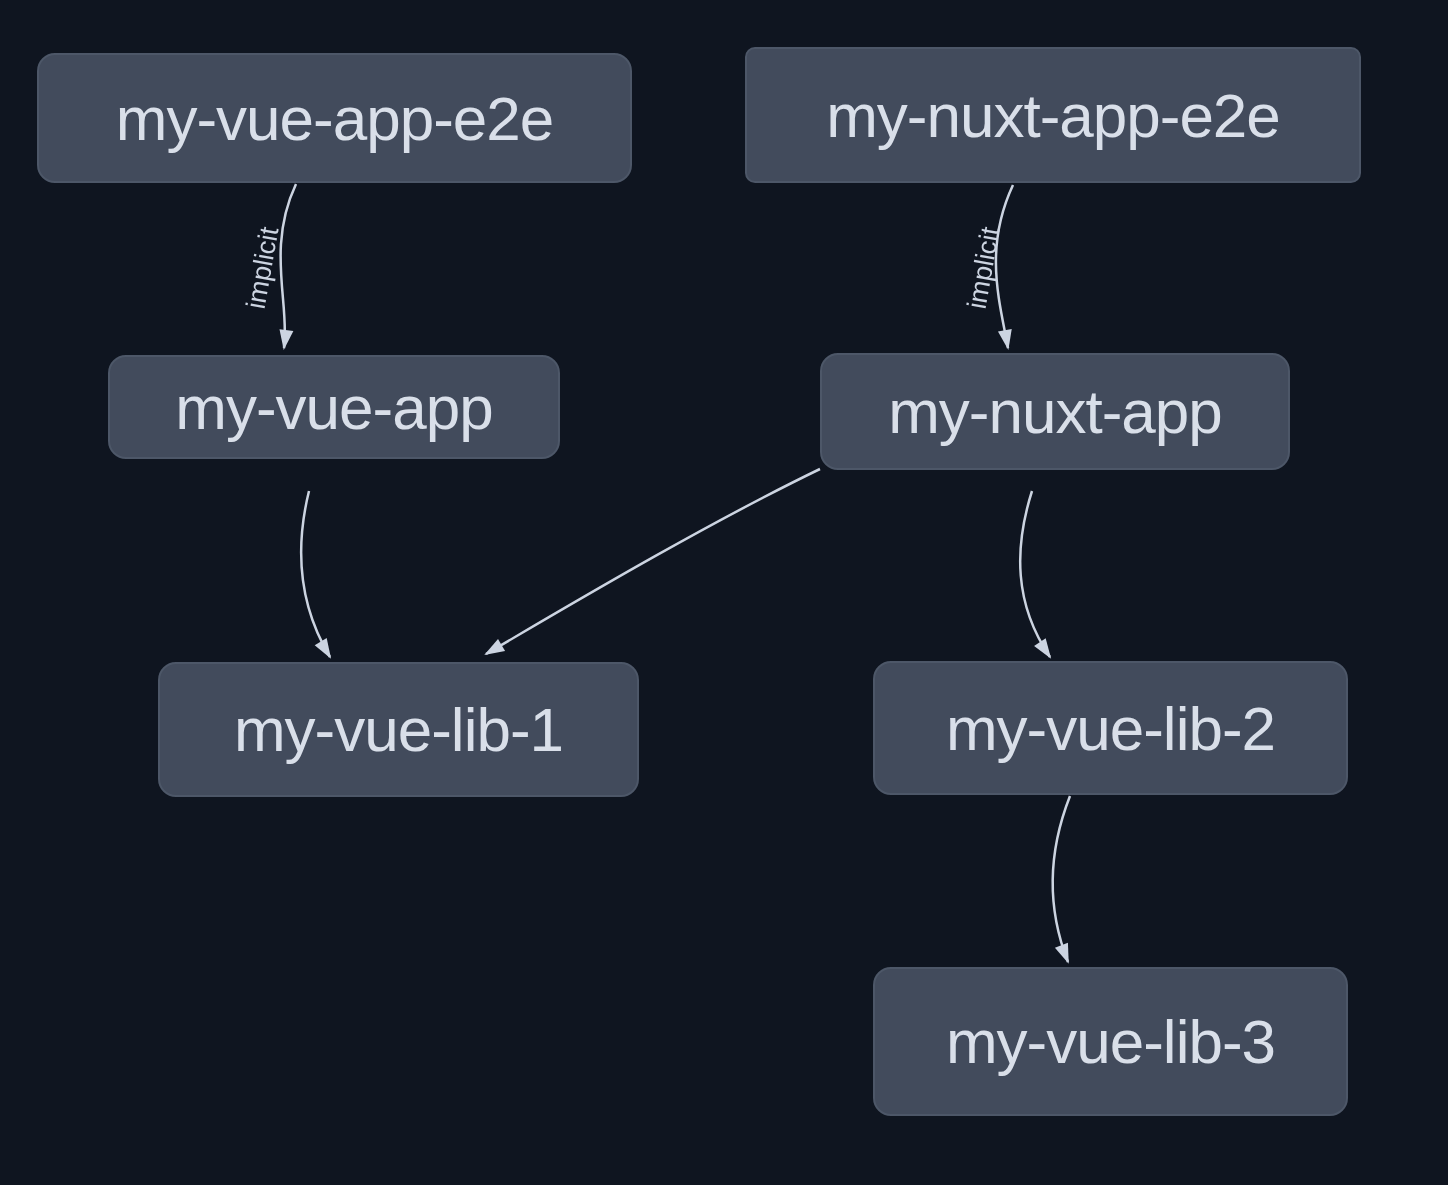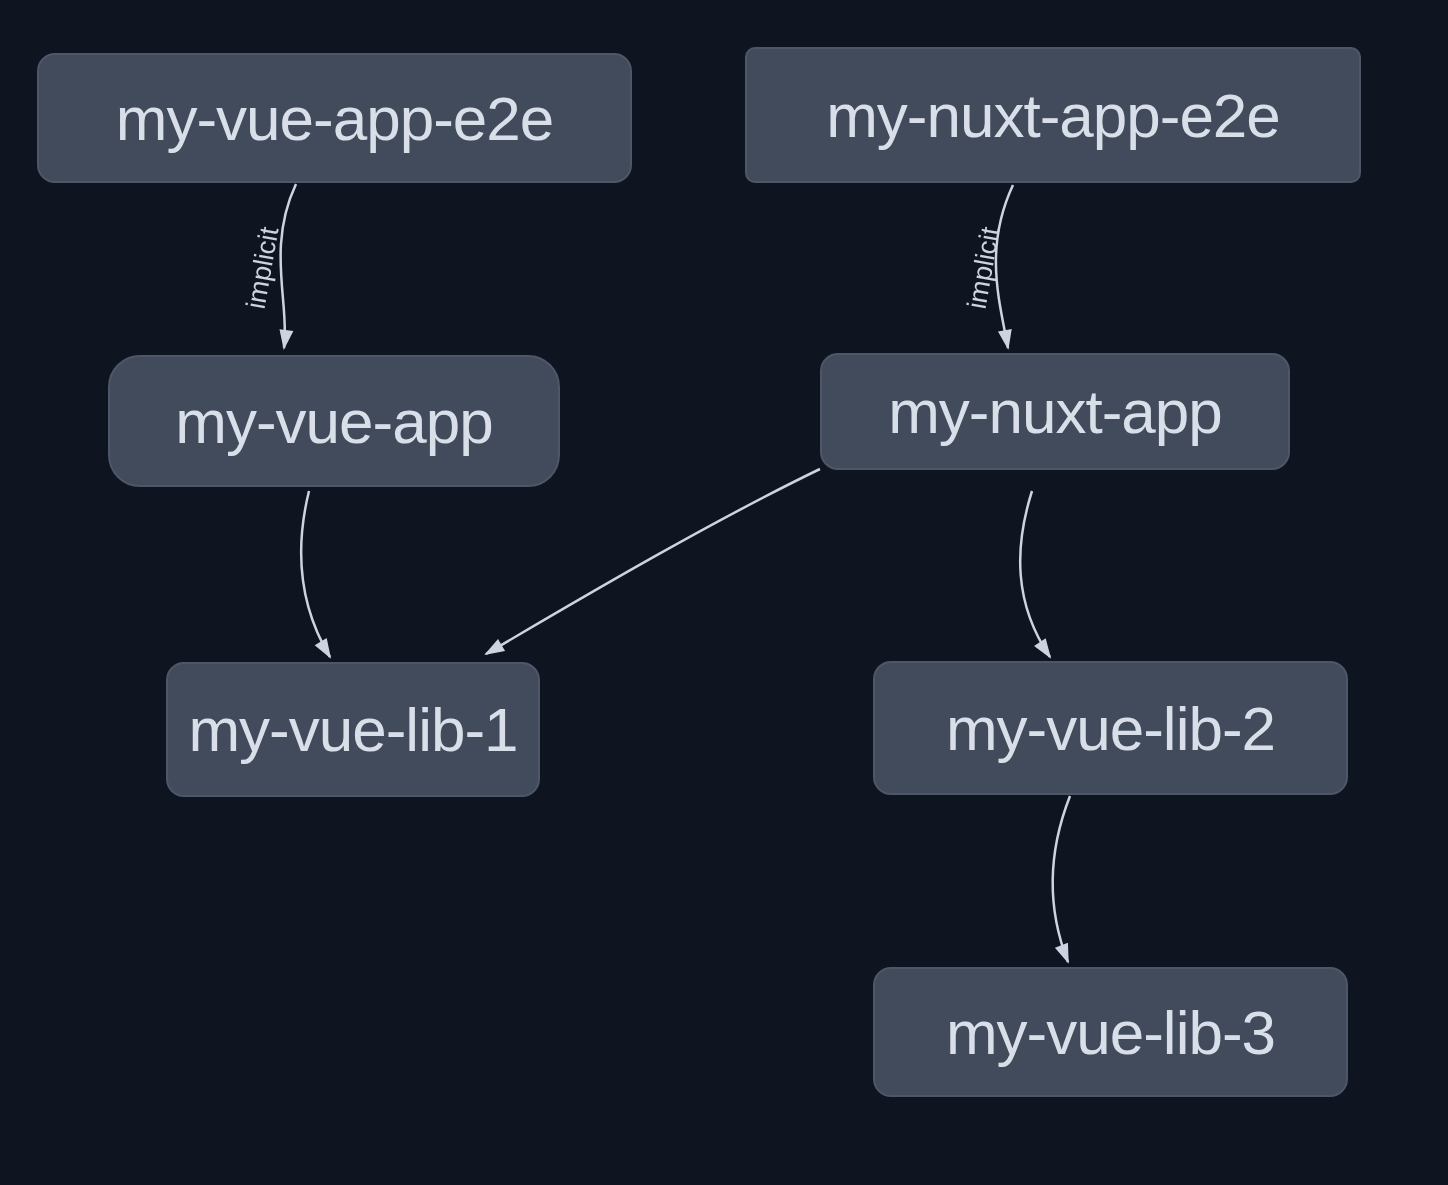--- a/index.html
+++ b/index.html
@@ -74,27 +74,27 @@
     <path class="edge" d="M 309 491 C 295 548, 298 604, 330 657" marker-end="url(#arrow)" style="stroke: rgb(204, 212, 225);"></path>
     <path class="edge" d="M 820 469 C 700 527, 558 612, 486 654" marker-end="url(#arrow)" style="stroke: rgb(204, 212, 225);"></path>
     <path class="edge" d="M 1032 491 C 1014 548, 1014 604, 1050 657" marker-end="url(#arrow)" style="stroke: rgb(204, 212, 225);"></path>
     <path class="edge" d="M 1070 796 C 1048 852, 1046 906, 1068 962" marker-end="url(#arrow)" style="stroke: rgb(204, 212, 225);"></path>
   </svg>
 
   <div class="node" style="left:37px; top:53px; width:595px; height:130px;">my-vue-app-e2e</div>
 
   <div class="node" style="left:745px; top:47px; width:616px; height:136px;border-radius:10px;">my-nuxt-app-e2e</div>
 
-  <div class="node" style="left:108px; top:355px; width:452px; height:132px;border-radius:32px;">my-vue-app</div>
+  <div class="node" style="left:108px; top:355px; width:452px; height:104px;">my-vue-app</div>
 
   <div class="node" style="left:820px; top:353px; width:470px; height:117px;">my-nuxt-app</div>
 
-  <div class="node" style="left:166px; top:662px; width:374px; height:135px;">my-vue-lib-1</div>
+  <div class="node" style="left:158px; top:662px; width:481px; height:135px;">my-vue-lib-1</div>
 
   <div class="node" style="left:873px; top:661px; width:475px; height:134px;">my-vue-lib-2</div>
 
-  <div class="node" style="left:873px; top:967px; width:475px; height:130px;">my-vue-lib-3</div>
+  <div class="node" style="left:873px; top:967px; width:475px; height:149px;">my-vue-lib-3</div>
 
   <div class="edge-label" style="left:263px; top:268px;">implicit</div>
 
   <div class="edge-label" style="left:984px; top:268px;">implicit</div>
 
 </div>
 
 </body></html>

